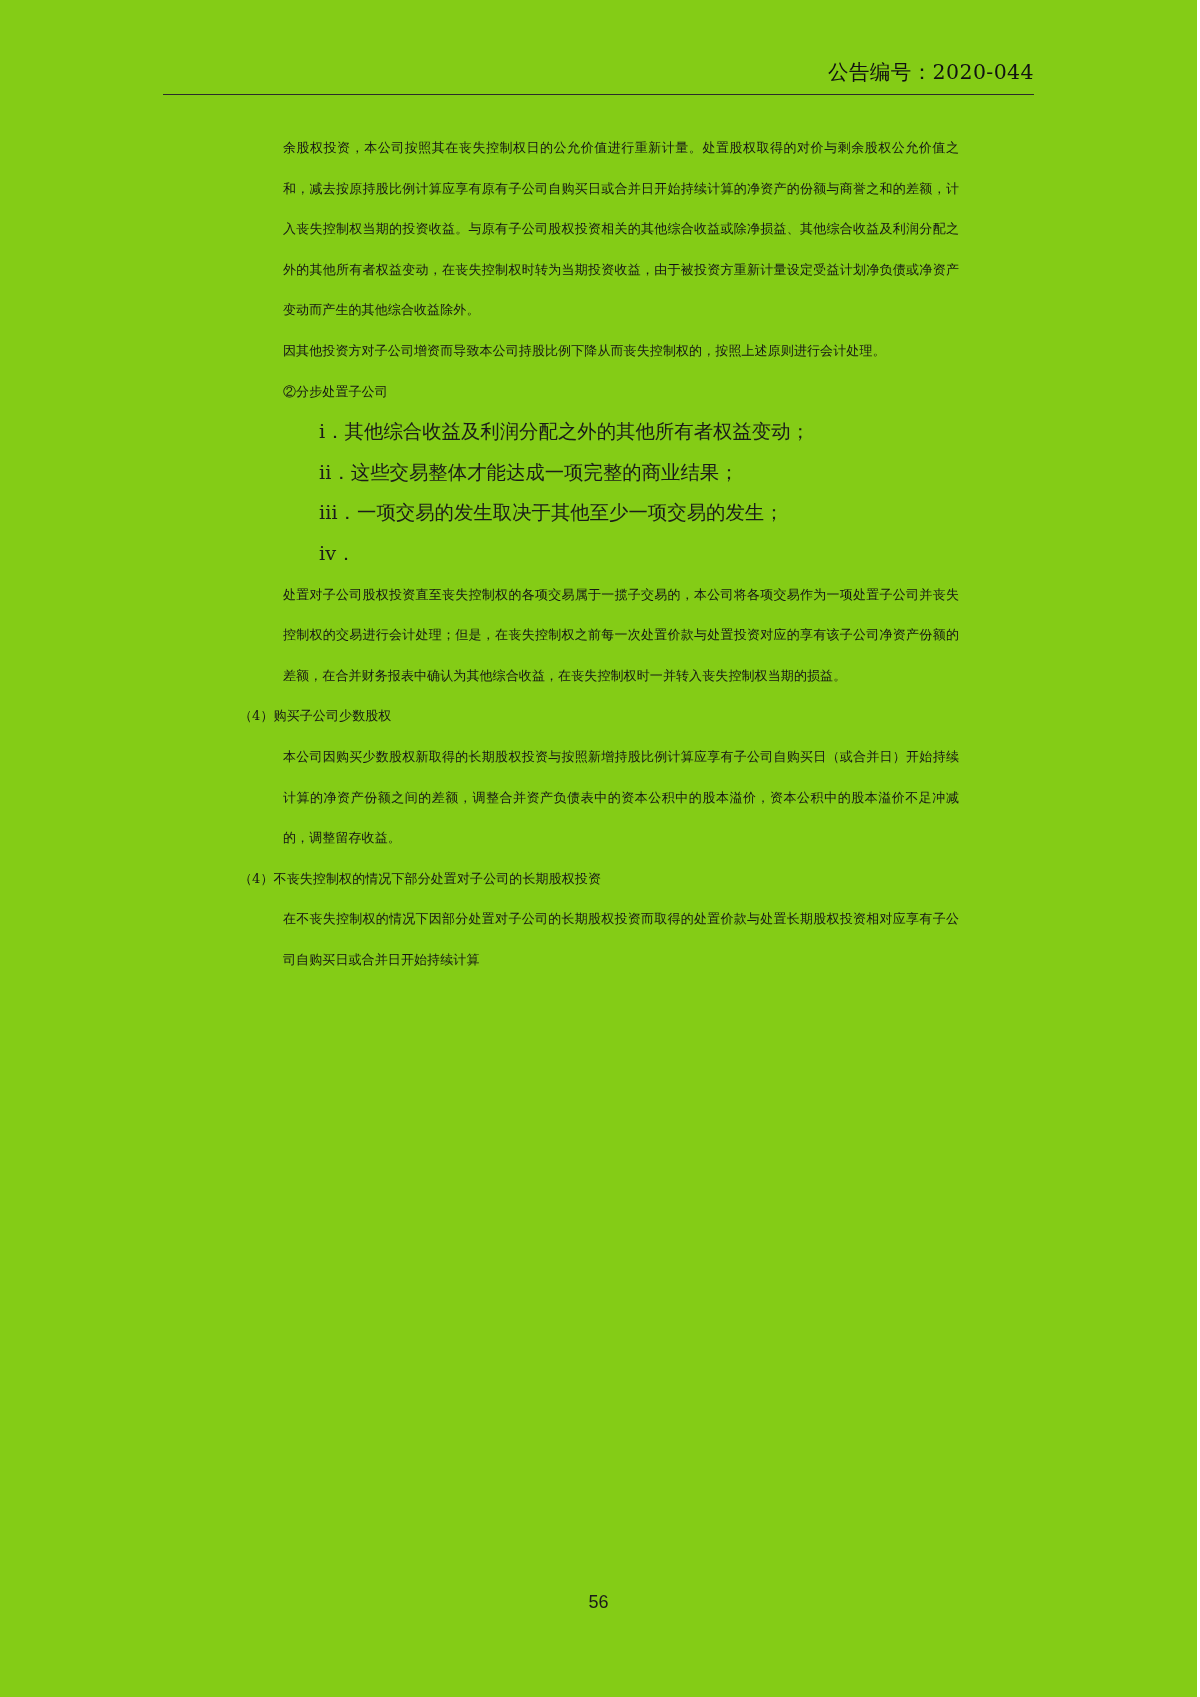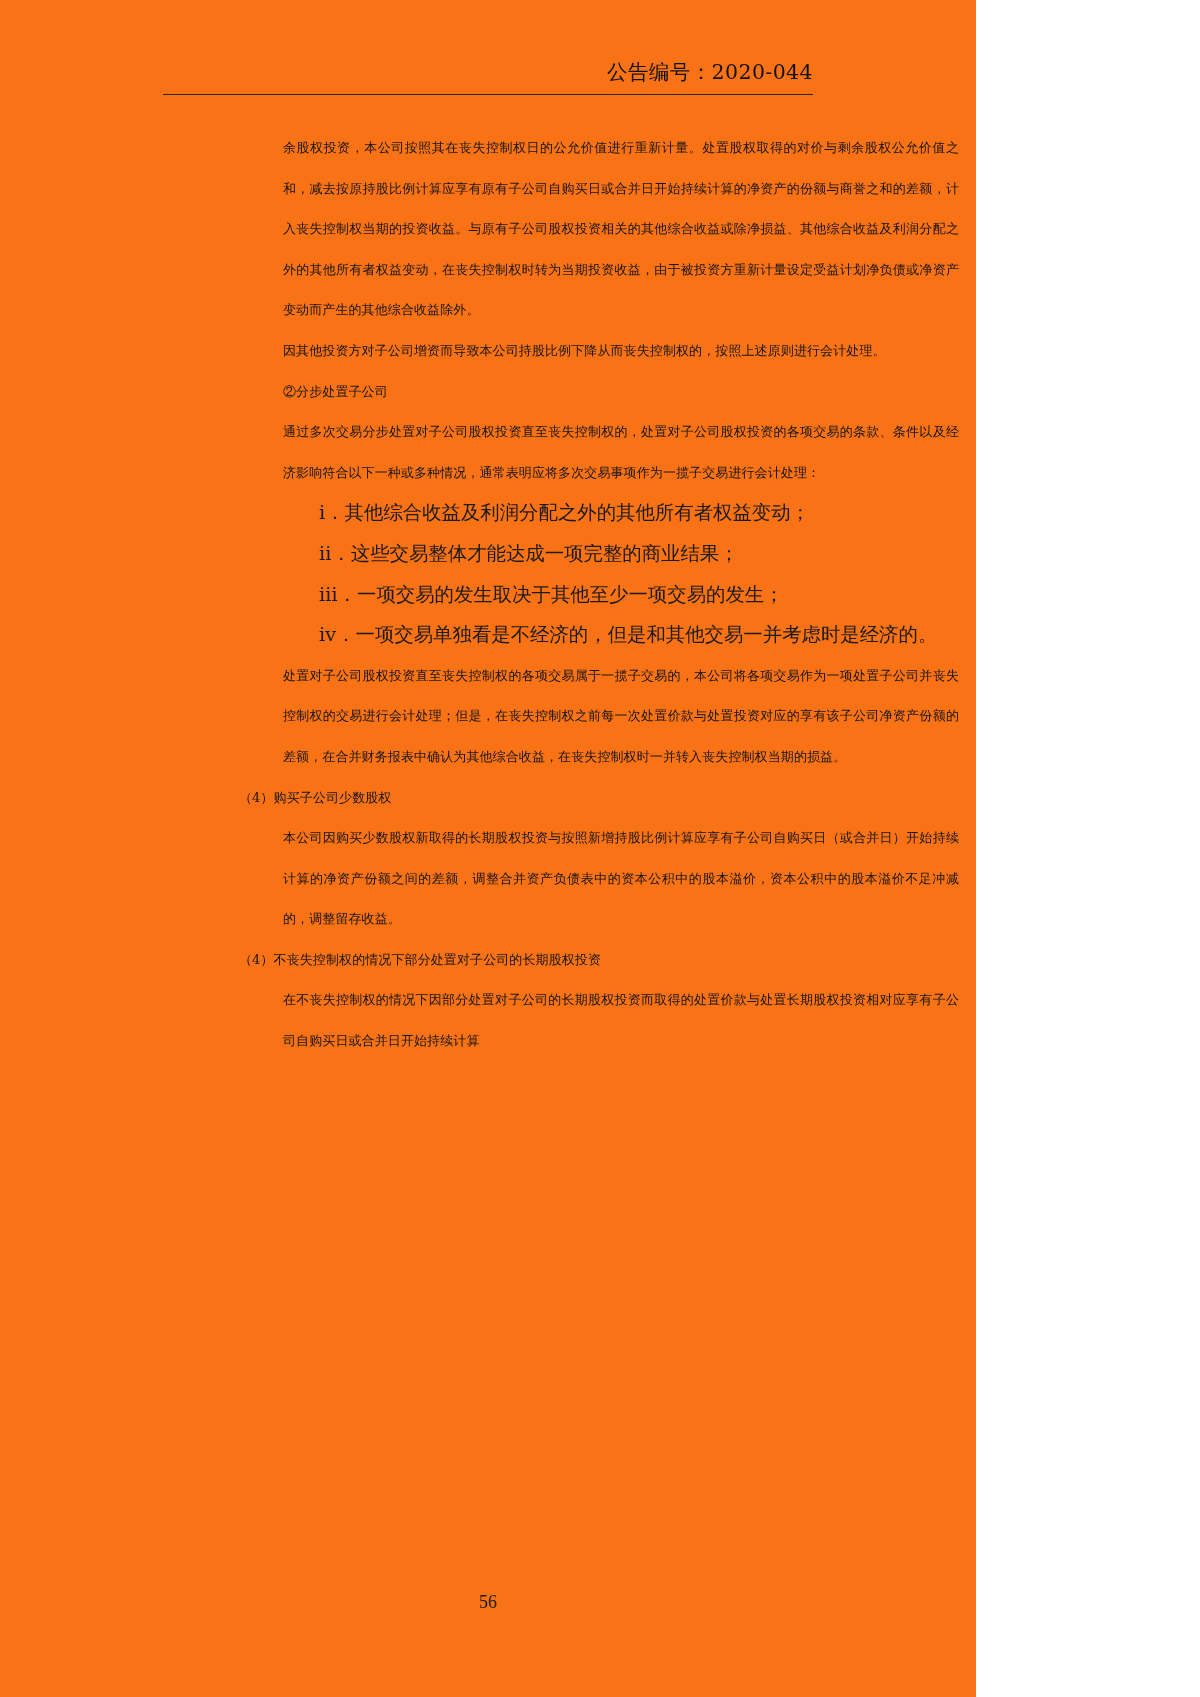--- a/index.html
+++ b/index.html
@@ -6,23 +6,23 @@
     margin: 0;
     padding: 0;
     background: #ffffff;
   }
   body {
     font-family: "DejaVu Serif", "Liberation Serif", serif;
     color: #1a1a1a;
   }
   .page {
     position: relative;
-    width: 976px;
+    width: 1197px;
     height: 1697px;
-    background: #f97316;
+    background: #84cc16;
     box-sizing: border-box;
     overflow: hidden;
   }
   .header {
     position: absolute;
     top: 58px;
     left: 163px;
     right: 163px;
     height: 46px;
   }
@@ -76,58 +76,56 @@
     padding-left: 36px;
   }
   .pagenum {
     position: absolute;
     bottom: 84px;
     left: 0;
     right: 0;
     text-align: center;
     font-size: 18px;
     color: #1a1a1a;
-    font-family: Liberation Serif, serif;
+    font-family: Liberation Sans, sans-serif;
   }
 </style>
 </head>
 <body>
 
 <div class="page">
 
   <div class="header">
     <div class="header-text">公告编号：2020-044</div>
     <div class="header-rule"></div>
   </div>
 
   <div class="content">
 
     <p class="para-block">余股权投资，本公司按照其在丧失控制权日的公允价值进行重新计量。处置股权取得的对价与剩余股权公允价值之和，减去按原持股比例计算应享有原有子公司自购买日或合并日开始持续计算的净资产的份额与商誉之和的差额，计入丧失控制权当期的投资收益。与原有子公司股权投资相关的其他综合收益或除净损益、其他综合收益及利润分配之外的其他所有者权益变动，在丧失控制权时转为当期投资收益，由于被投资方重新计量设定受益计划净负债或净资产变动而产生的其他综合收益除外。</p>
 
     <p class="para-block">因其他投资方对子公司增资而导致本公司持股比例下降从而丧失控制权的，按照上述原则进行会计处理。</p>
 
     <p class="para-block">②分步处置子公司</p>
 
-    <p class="para-block">通过多次交易分步处置对子公司股权投资直至丧失控制权的，处置对子公司股权投资的各项交易的条款、条件以及经济影响符合以下一种或多种情况，通常表明应将多次交易事项作为一揽子交易进行会计处理：</p>
 
     <div class="numbered sub-indent">
       <span class="num">ⅰ．</span>
       <span class="body">其他综合收益及利润分配之外的其他所有者权益变动；</span>
     </div>
     <div class="numbered sub-indent">
       <span class="num">ⅱ．</span>
       <span class="body">这些交易整体才能达成一项完整的商业结果；</span>
     </div>
     <div class="numbered sub-indent">
       <span class="num">ⅲ．</span>
       <span class="body">一项交易的发生取决于其他至少一项交易的发生；</span>
     </div>
     <div class="numbered sub-indent">
       <span class="num">ⅳ．</span>
-      <span class="body">一项交易单独看是不经济的，但是和其他交易一并考虑时是经济的。</span>
     </div>
 
     <p class="para-block">处置对子公司股权投资直至丧失控制权的各项交易属于一揽子交易的，本公司将各项交易作为一项处置子公司并丧失控制权的交易进行会计处理；但是，在丧失控制权之前每一次处置价款与处置投资对应的享有该子公司净资产份额的差额，在合并财务报表中确认为其他综合收益，在丧失控制权时一并转入丧失控制权当期的损益。</p>
 
 
     <p class="para-block" style="margin-left:-44px;">（4）购买子公司少数股权</p>
     <p class="para-block">本公司因购买少数股权新取得的长期股权投资与按照新增持股比例计算应享有子公司自购买日（或合并日）开始持续计算的净资产份额之间的差额，调整合并资产负债表中的资本公积中的股本溢价，资本公积中的股本溢价不足冲减的，调整留存收益。</p>
 
     <p class="para-block" style="margin-left:-44px;">（4）不丧失控制权的情况下部分处置对子公司的长期股权投资</p>
     <p class="para-block">在不丧失控制权的情况下因部分处置对子公司的长期股权投资而取得的处置价款与处置长期股权投资相对应享有子公司自购买日或合并日开始持续计算</p>

